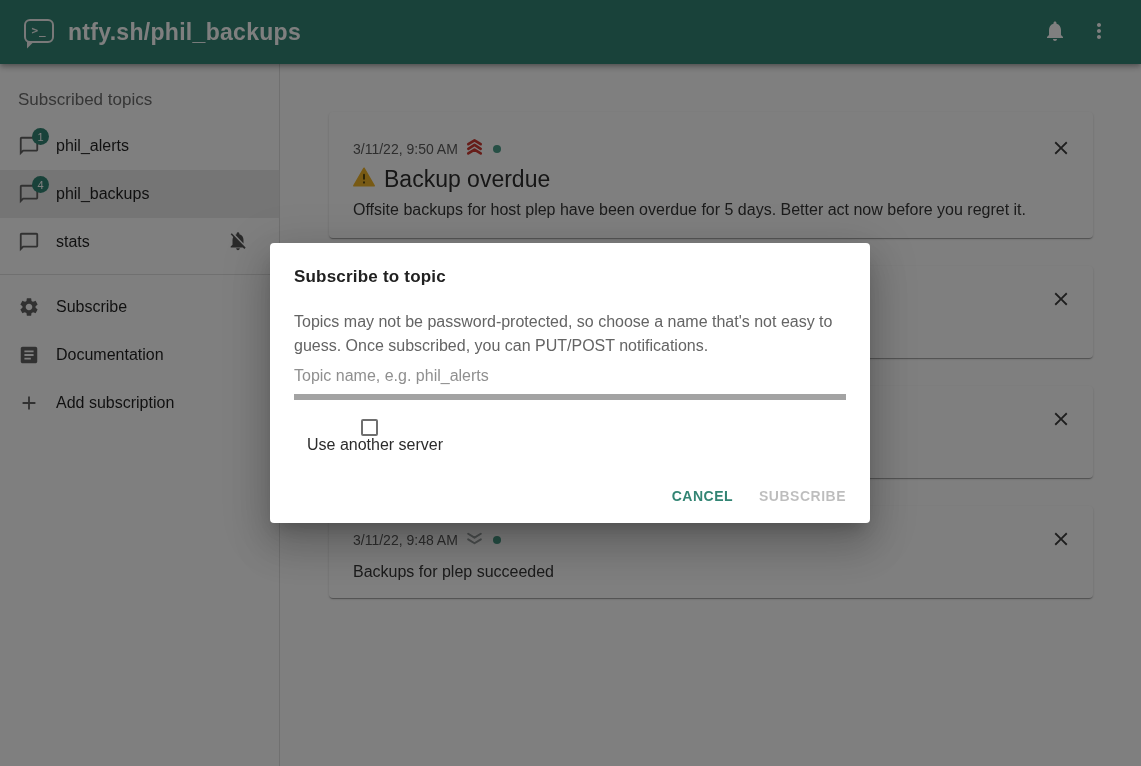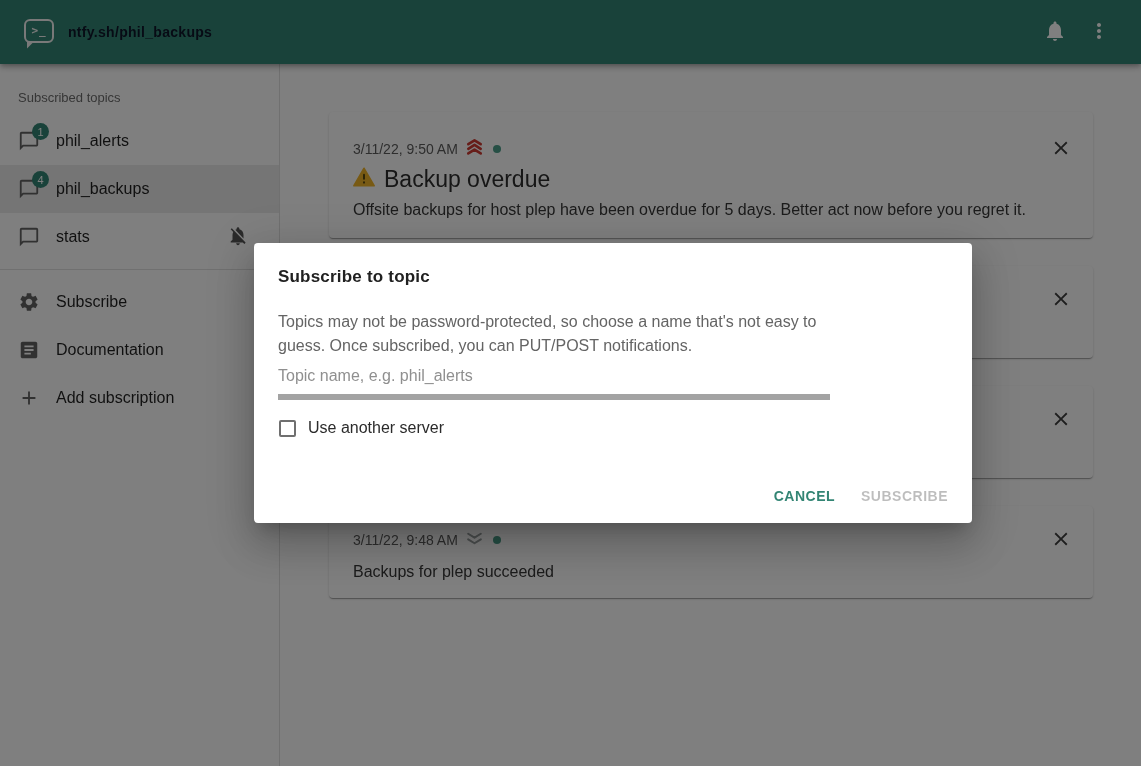--- a/index.html
+++ b/index.html
@@ -18,31 +18,31 @@
   .logo { position:relative; width:30px; height:27px; margin-right:14px; }
   .logo-box {
     width:30px; height:24px; border:2.5px solid #f2f2f2; border-radius:6px;
     color:#f2f2f2; font-family:"DejaVu Sans Mono", monospace; font-weight:bold;
     font-size:11px; display:flex; align-items:center; justify-content:center; letter-spacing:1px;
   }
   .logo-tail {
     position:absolute; left:3px; bottom:-3px; width:7px; height:7px;
     background:#f2f2f2; clip-path:polygon(0 0, 100% 0, 0 100%);
   }
-  .appbar-title { color:#0f172a; font-size:14px; font-weight:bold; letter-spacing:.3px; }
+  .appbar-title { color:#ffffff; font-size:23px; font-weight:bold; letter-spacing:.3px; }
   .appbar-spacer { flex:1; }
   .appbar-iconbtn { width:44px; height:44px; display:flex; align-items:center; justify-content:center; border:none; background:transparent; cursor:pointer; }
   .appbar-iconbtn svg { fill:#fff; }
 
   
   .sidebar {
     position:absolute; top:64px; left:0; bottom:0; width:280px;
     background:#fff; border-right:1px solid rgba(0,0,0,.12);
   }
-  .section-label { padding:26px 0 12px 18px; font-size:13px; color:#6d6d6d; }
+  .section-label { padding:26px 0 12px 18px; font-size:17px; color:#6d6d6d; }
   .nav-item {
     height:48px; display:flex; align-items:center; padding:0 16px 0 18px;
     cursor:pointer; position:relative;
   }
   .nav-item.selected { background:rgba(0,0,0,.08); }
   .nav-icon { position:relative; width:24px; height:24px; margin-right:14px; flex:none; }
   .nav-icon svg { fill:#636363; width:22px; height:22px; display:block; margin-top:1px; }
   .nav-label { font-size:16px; color:rgba(0,0,0,.87); }
   .badge {
     position:absolute; top:-6px; right:-7px; min-width:17px; height:17px; border-radius:9px;
@@ -73,33 +73,33 @@
     position:absolute; right:18px; background:transparent; border:none; cursor:pointer;
     width:28px; height:28px; display:flex; align-items:center; justify-content:center;
   }
   .card-1 .close-btn { top:23px; }
   .card-sm .close-btn { top:20px; }
   .close-btn svg { fill:#3c3c3c; width:22px; height:22px; }
 
   
   .backdrop { position:absolute; inset:0; background:rgba(0,0,0,.5); z-index:40; }
   .dialog {
-    position:absolute; left:254px; top:243px; width:718px; height:280px; z-index:50;
+    position:absolute; left:270px; top:243px; width:600px; height:280px; z-index:50;
     background:#fff; border-radius:4px;
     box-shadow:0 11px 15px -7px rgba(0,0,0,.2), 0 24px 38px 3px rgba(0,0,0,.14), 0 9px 46px 8px rgba(0,0,0,.12);
   }
   .dialog-title { position:absolute; left:24px; top:24px; font-size:17px; font-weight:bold; color:#212121; letter-spacing:.2px; }
   .dialog-desc { position:absolute; left:24px; top:67px; width:552px; font-size:16px; line-height:24px; color:#646464; }
   .topic-input-wrap { position:absolute; left:24px; top:118px; width:552px; border-bottom:6px solid #a3a3a3; }
   .topic-input {
     width:100%; border:none; outline:none; font-size:16px; color:#212121;
     padding:6px 0 9px; font-family:"Liberation Sans", sans-serif; background:transparent;
   }
   .topic-input::placeholder { color:#8f8f8f; opacity:1; }
-  .checkbox-row { position:absolute; left:25px; top:176px; display:flex; align-items:center; cursor:pointer; }
+  .checkbox-row { position:absolute; left:25px; top:176px; display:flex; align-items:center; cursor:pointer;flex-direction:column; }
   .checkbox-box { width:17px; height:17px; border:2px solid #6f6f6f; border-radius:2px; background:#fff; }
   .checkbox-label { margin-left:12px; font-size:16px; color:#2b2b2b; }
   .dialog-actions { position:absolute; right:16px; bottom:10px; display:flex; gap:10px; }
   .dlg-btn {
     border:none; background:transparent; font-family:"Liberation Sans", sans-serif;
     font-size:14px; font-weight:bold; letter-spacing:.5px; padding:9px 8px; cursor:pointer;
   }
   .dlg-btn.cancel { color:#338574; }
   .dlg-btn.subscribe { color:rgba(0,0,0,.26); cursor:default; }
 </style>

